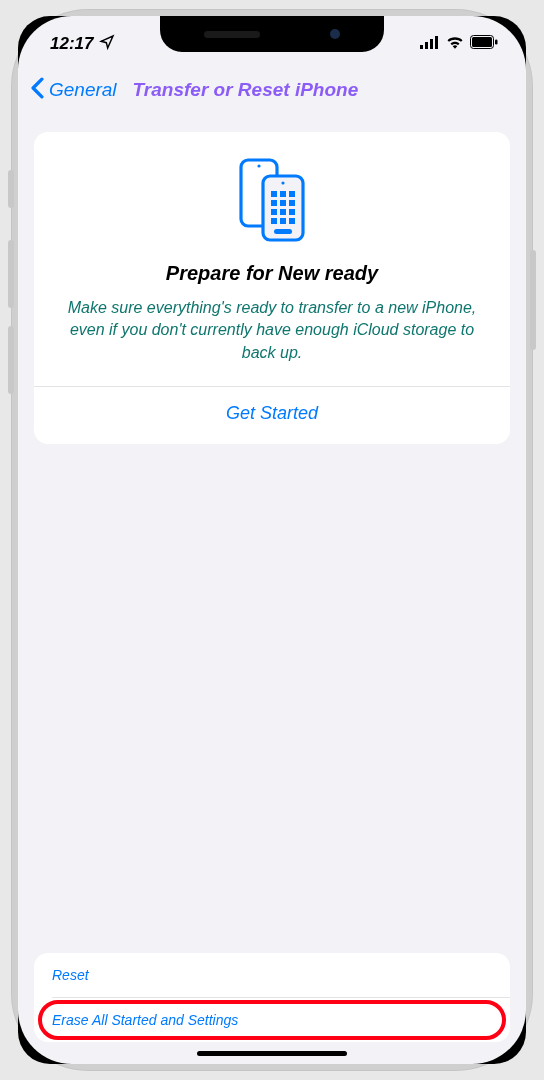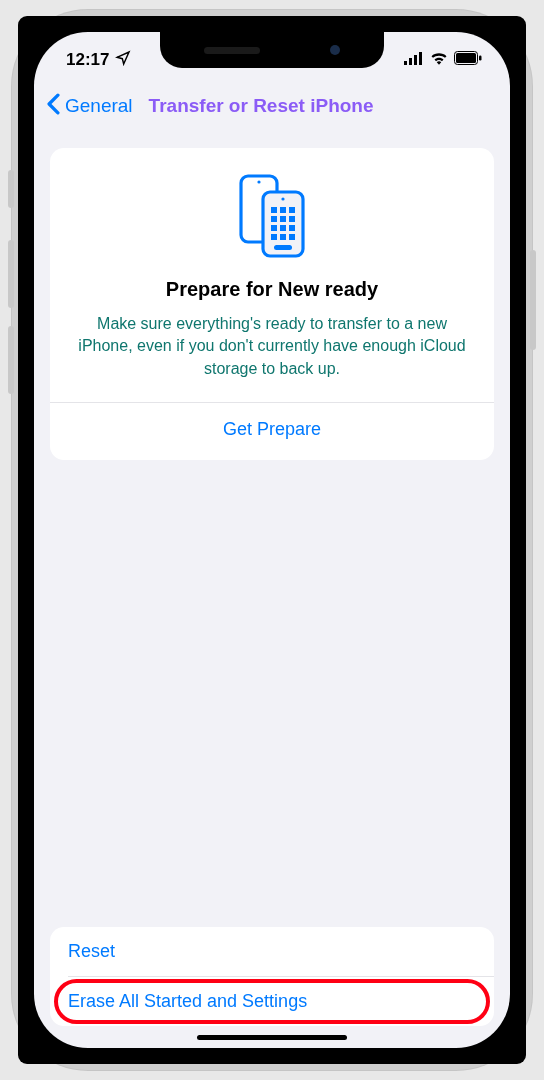--- a/index.html
+++ b/index.html
@@ -18,23 +18,24 @@
       background: #cfcfcf;
       border-radius: 76px;
       padding: 6px;
       position: relative;
       box-shadow: 0 0 0 1px rgba(0,0,0,.15);
     }
     .phone-inner {
       width: 100%;
       height: 100%;
       background: #000;
-      border-radius: 9px;
-      padding: 16px;
-      position: relative;
+      border-radius: 32px;
+      padding: 0;
+      position: relative;
+      font-style: italic;
     }
     .side-btn {
       position: absolute;
       background: #c8c8c8;
       border-radius: 3px;
     }
     .sb-left1 { left: -4px; top: 160px; width: 6px; height: 38px; }
     .sb-left2 { left: -4px; top: 230px; width: 6px; height: 68px; }
     .sb-left3 { left: -4px; top: 316px; width: 6px; height: 68px; }
     .sb-right { right: -4px; top: 240px; width: 6px; height: 100px; }
@@ -134,21 +135,21 @@
     }
     .spacer { flex: 1; }
     .bottom-group {
       background: #fff;
       border-radius: 14px;
       margin-bottom: 6px;
     }
     .row {
       padding: 14px 18px;
       color: #007aff;
-      font-size: 18px;
+      font-size: 14px;
       text-align: left;
       cursor: pointer;
       position: relative;
     }
     .sep { height:1px; background:#e4e4e8; margin-left:18px; }
     .highlight {
       position:absolute;
       inset: 2px 4px;
       border: 4px solid #ff0014;
       border-radius: 26px;
@@ -246,21 +247,21 @@
                 <rect x="38" y="62" width="6" height="6"></rect>
                   <rect x="47" y="62" width="6" height="6"></rect>
                   <rect x="56" y="62" width="6" height="6"></rect>
                 <rect x="41" y="73" width="18" height="5" rx="2.5"></rect>
               </g>
             </svg>
           </div>
           <div class="card-title">Prepare for New ready</div>
           <div class="card-body">Make sure everything's ready to transfer to a new iPhone, even if you don't currently have enough iCloud storage to back up.</div>
           <div class="card-divider"></div>
-          <div class="card-action">Get Prepare</div>
+          <div class="card-action">Get Started</div>
         </div>
 
         <div class="spacer"></div>
 
         <div class="bottom-group">
           <div class="row">
             <span>Reset</span>
           </div>
           <div class="sep"></div>
           <div class="row" style="position:relative;">

